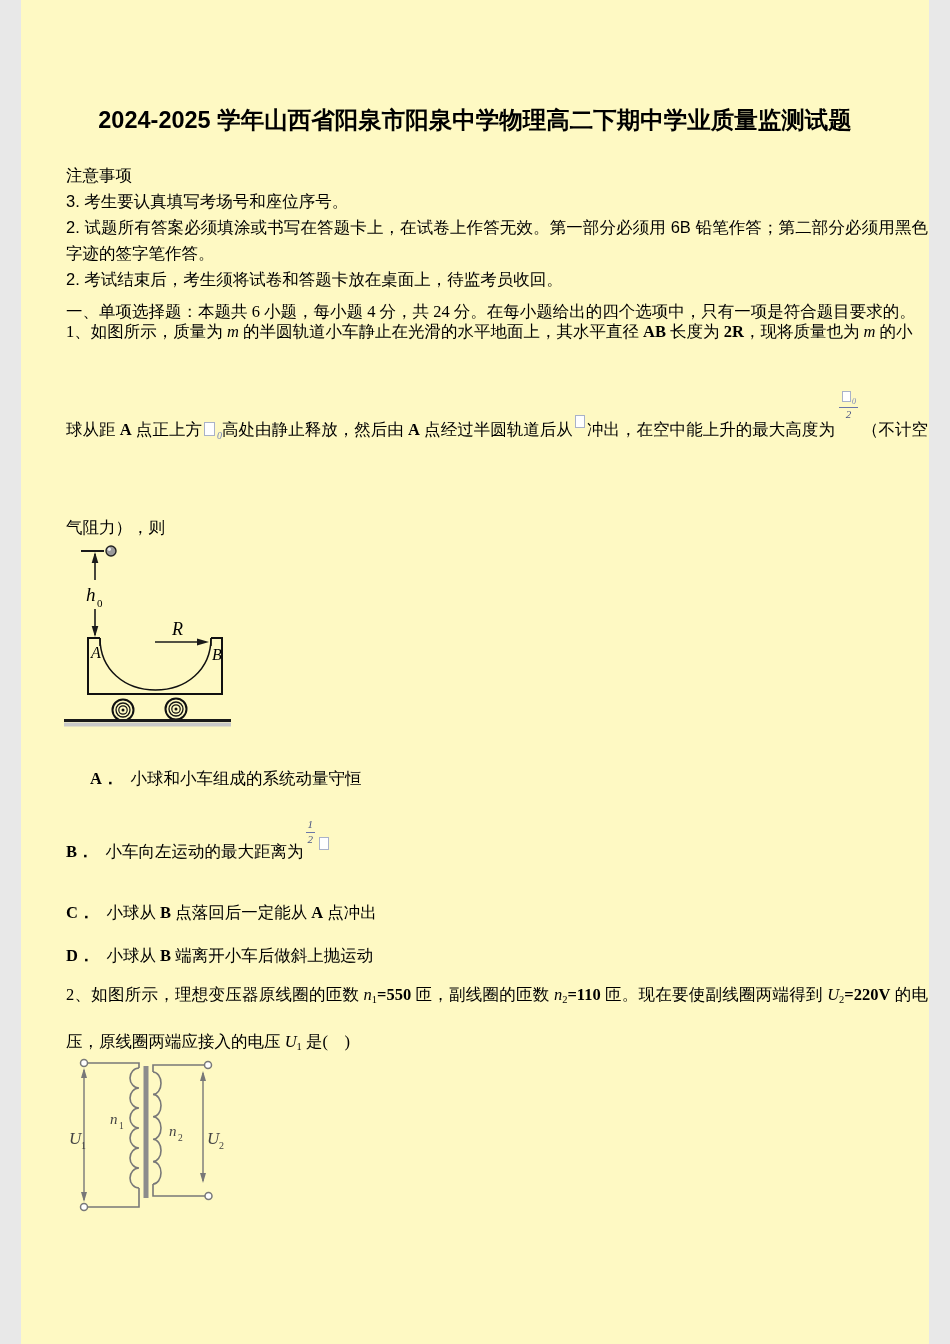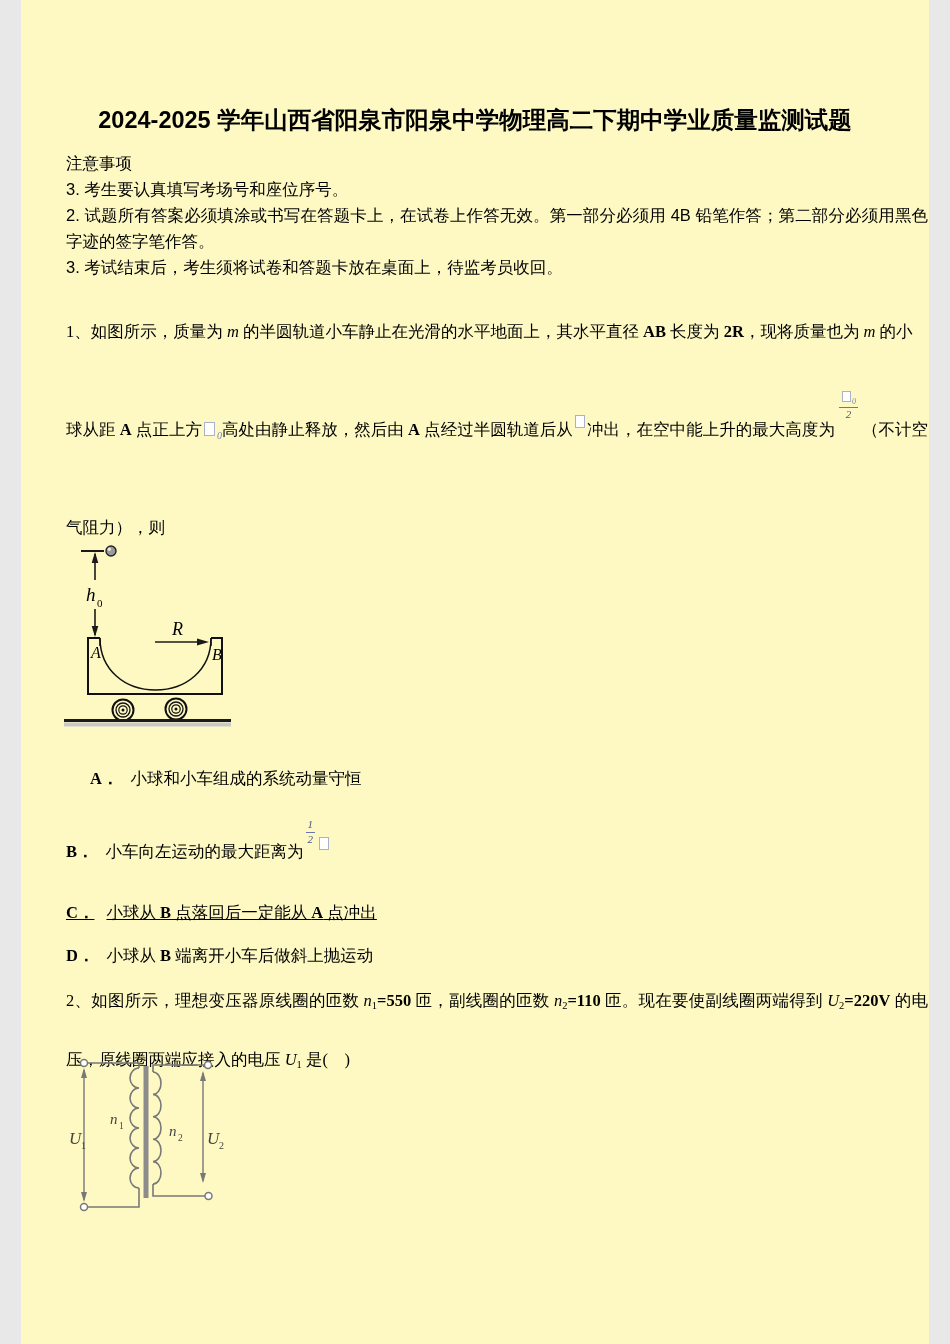--- a/index.html
+++ b/index.html
@@ -4,21 +4,21 @@
 <style>
   html,body{margin:0;padding:0;background:#e8e8e8;}
   .page{position:relative;width:908px;height:1344px;margin:0 auto;background:#fef9c3;
         font-family:"Liberation Serif","DejaVu Serif",serif;color:#000;overflow:hidden;}
   .title{position:absolute;left:0;right:0;top:104px;text-align:center;
          font-family:"Liberation Sans","DejaVu Sans",sans-serif;font-weight:700;font-size:23.5px;}
   .blk{position:absolute;left:45px;width:862px;font-size:16.5px;line-height:26px;}
   .sans{font-family:"Liberation Sans","DejaVu Sans",sans-serif;}
   .just{text-align:justify;}
   .q1l2{line-height:92px;}
-  .q2stem{line-height:54px;}
+  .q2stem{line-height:42px;}
   .opt{position:absolute;left:45px;width:862px;font-size:16.5px;line-height:22px;}
   .opt .lab{font-weight:700;margin-right:12px;}
   
   .var{font-style:italic;}
   .num{font-weight:700;}
   .sub{font-size:10.5px;vertical-align:-3px;}
   .box{display:inline-block;width:9px;height:12px;border:1px solid #a9b2c9;margin:0 2px;vertical-align:-1px;background:#fff;}
   .box.sup{vertical-align:7px;width:8px;height:11px;}
   .box.sm{width:7px;height:9px;margin:0 1px;vertical-align:0;}
   .bluesub{color:#7583b8;font-size:10px;font-style:italic;vertical-align:-4px;}
@@ -32,27 +32,28 @@
   .fig{position:absolute;}
   svg text{font-family:"Liberation Serif","DejaVu Serif",serif;}
 </style>
 </head>
 <body>
 
 <div class="page">
 
   <div class="title">2024-2025 学年山西省阳泉市阳泉中学物理高二下期中学业质量监测试题</div>
 
-  <div class="blk sans" style="top:150px;">
+  <div class="blk sans" style="top:162px;">
     <div>注意事项</div>
     <div>3. 考生要认真填写考场号和座位序号。</div>
-    <div class="just">2. 试题所有答案必须填涂或书写在答题卡上，在试卷上作答无效。第一部分必须用 4B 铅笔作答；第二部分必须用黑色字迹的签字笔作答。</div>
-    <div>3. 考试结束后，考生须将试卷和答题卡放在桌面上，待监考员收回。</div>
+    <div class="just">2. 试题所有答案必须填涂或书写在答题卡上，在试卷上作答无效。第一部分必须用 6B 铅笔作答；第二部分必须用黑色字迹的签字笔作答。</div>
+    <div>2. 考试结束后，考生须将试卷和答题卡放在桌面上，待监考员收回。</div>
   </div>
 
+  <div class="blk" style="top:299px;">一、单项选择题：本题共 6 小题，每小题 4 分，共 24 分。在每小题给出的四个选项中，只有一项是符合题目要求的。</div>
 
   <div class="blk" style="top:319px;">1、如图所示，质量为 <span class="var">m</span> 的半圆轨道小车静止在光滑的水平地面上，其水平直径 <span class="num">AB</span> 长度为 <span class="num">2R</span>，现将质量也为 <span class="var">m</span> 的小</div>
 
   <div class="blk q1l2 just" style="top:384px;">球从距 <span class="num">A</span> 点正上方<span class="box"></span><span class="bluesub">0</span>高处由静止释放，然后由 <span class="num">A</span> 点经过半圆轨道后从<span class="box sup"></span>冲出，在空中能上升的最大高度为<span class="frac raised2"><span class="fnum"><span class="box sm"></span><span class="fsub">0</span></span><span class="fden"><span class="fi">2</span></span></span>（不计空气阻力），则</div>
 
   <svg class="fig" style="left:42px;top:539px;" width="172" height="192" viewBox="0 0 172 192">
     <line x1="18" y1="12" x2="41" y2="12" stroke="#1a1a1a" stroke-width="2"></line>
     <circle cx="48" cy="12" r="5" fill="#9a9a9a" stroke="#222" stroke-width="1.4"></circle>
     <circle cx="46.3" cy="10.3" r="1.7" fill="#e8e8e8"></circle>
     <g stroke="#1a1a1a">
@@ -88,21 +89,21 @@
     <line x1="1" y1="181.5" x2="168" y2="181.5" stroke="#1a1a1a" stroke-width="3.2"></line>
     <rect x="1" y="183.5" width="167" height="4" fill="#c9c9c9"></rect>
   </svg>
 
   <div class="opt" style="top:768px;margin-left:24px;">
     <span class="lab">A．</span><span>小球和小车组成的系统动量守恒</span>
   </div>
   <div class="opt" style="top:818px;">
     <span class="lab">B．</span><span>小车向左运动的最大距离为<span class="frac raised"><span class="fnum"><span class="fi">1</span></span><span class="fden"><span class="fi">2</span></span></span><span class="box sup"></span></span>
   </div>
-  <div class="opt" style="top:902px;text-decoration:underline;">
+  <div class="opt" style="top:902px;">
     <span class="lab">C．</span><span>小球从 <span class="num">B</span> 点落回后一定能从 <span class="num">A</span> 点冲出</span>
   </div>
   <div class="opt" style="top:945px;">
     <span class="lab">D．</span><span>小球从 <span class="num">B</span> 端离开小车后做斜上抛运动</span>
   </div>
 
   <div class="blk q2stem just" style="top:974px;">2、如图所示，理想变压器原线圈的匝数 <span class="var">n</span><span class="sub">1</span><span class="num">=550</span> 匝，副线圈的匝数 <span class="var">n</span><span class="sub">2</span><span class="num">=110</span> 匝。现在要使副线圈两端得到 <span class="var">U</span><span class="sub">2</span><span class="num">=220V</span> 的电压，原线圈两端应接入的电压 <span class="var">U</span><span class="sub">1</span> 是(　)</div>
 
   <svg class="fig" style="left:48px;top:1056px;" width="160" height="158" viewBox="0 0 160 158">
     <g stroke="#787878" fill="none" stroke-width="1.6">

